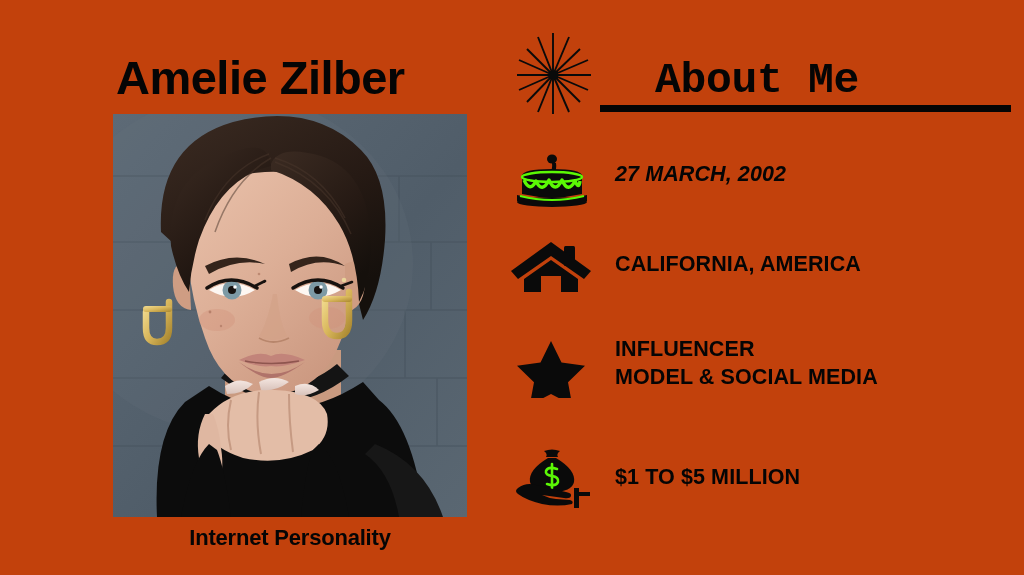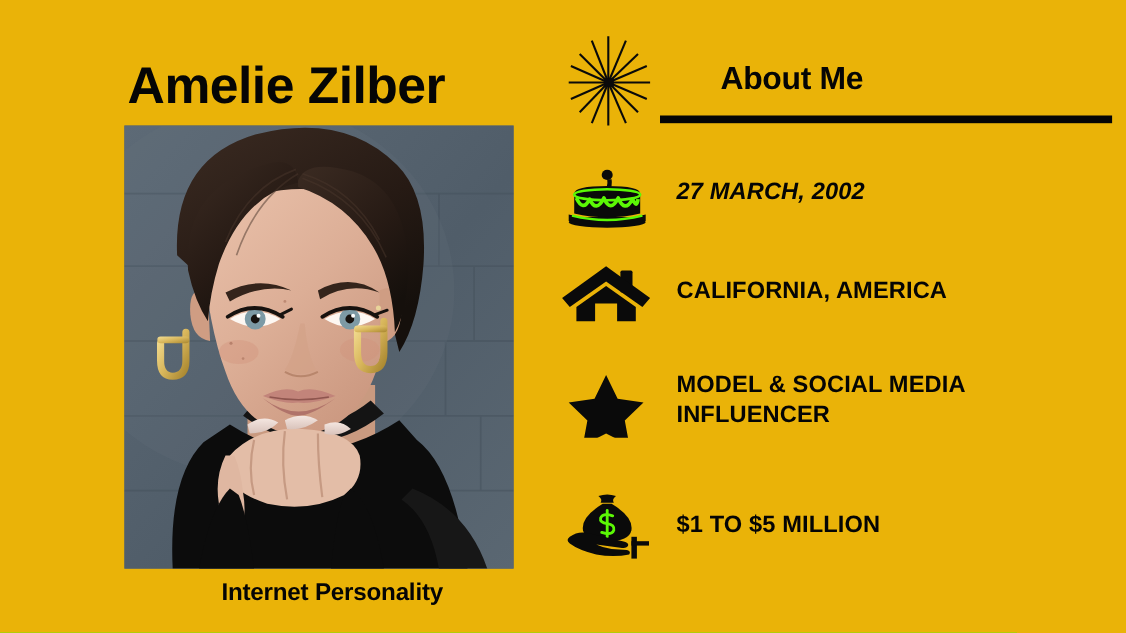--- a/index.html
+++ b/index.html
@@ -1,45 +1,45 @@
 <!DOCTYPE html>
 <html><head>
 <meta charset="utf-8">
 <style>
   html,body{margin:0;padding:0;}
   body{
     width:1024px;height:575px;overflow:hidden;
     font-family:"Liberation Sans", sans-serif;
     background:#5BF805;
   }
-  #slide{position:relative;width:1024px;height:575px;background:#eab308;}
+  #slide{position:relative;width:1024px;height:575px;background:#c2410c;}
 
   
   #person-name{
     position:absolute;left:116px;top:53px;
     font-size:47px;font-weight:bold;color:#050505;
     letter-spacing:-0.5px;line-height:1.05;white-space:nowrap;
   }
   #portrait-frame{
     position:absolute;left:113px;top:114px;width:354px;height:403px;
     overflow:hidden;background:#55626d;
   }
   #portrait-svg{display:block;width:354px;height:403px;}
   #person-role{
-    position:absolute;left:125px;top:525px;width:354px;
+    position:absolute;left:113px;top:525px;width:354px;
     text-align:center;font-size:22px;font-weight:bold;color:#050505;
     letter-spacing:-0.2px;
   }
 
   
   #burst-icon{position:absolute;left:511px;top:30px;width:84px;height:86px;}
   #about-heading{
     position:absolute;left:655px;top:56px;
-    font-size:29px;font-weight:bold;color:#050505;
-    letter-spacing:-0.3px;white-space:nowrap;
+    font-size:43px;font-weight:bold;color:#050505;
+    letter-spacing:-0.3px;white-space:nowrap;font-family:Liberation Mono, monospace;
   }
   #about-rule{
     position:absolute;left:600px;top:105px;width:411px;height:7px;background:#050505;
   }
 
   .info-row{position:absolute;left:508px;width:500px;}
   .info-icon{position:absolute;left:0;top:0;width:86px;height:60px;}
   .info-icon svg{display:block;}
   .info-text{
     position:absolute;left:107px;top:0;
@@ -256,22 +256,22 @@
     </div>
   </div>
 
   <div class="info-row" id="row-known">
     <div class="info-icon">
       <svg viewBox="0 0 86 60" width="86" height="60">
         <path d="M43 3 L53.5 24.5 L77 27.8 L60 44.2 L64.2 67 L43 56 L21.8 67 L26 44.2 L9 27.8 L32.5 24.5 Z" fill="#0a0a0a"></path>
       </svg>
     </div>
     <div class="info-text">
+      <span class="ln">INFLUENCER</span>
       <span class="ln">MODEL &amp; SOCIAL MEDIA</span>
-      <span class="ln">INFLUENCER</span>
     </div>
   </div>
 
   <div class="info-row" id="row-networth">
     <div class="info-icon">
       <svg viewBox="0 0 86 60" width="86" height="60">
         <g fill="#0a0a0a">
           <path d="M36 3 Q44 0 52 3 Q48 6 50 9 L38 9 Q40 6 36 3 Z"></path>
           <path d="M40 10 L48 10 Q68 22 66 34 Q64 44 44 44 Q24 44 22 34 Q20 22 40 10 Z"></path>
         </g>

